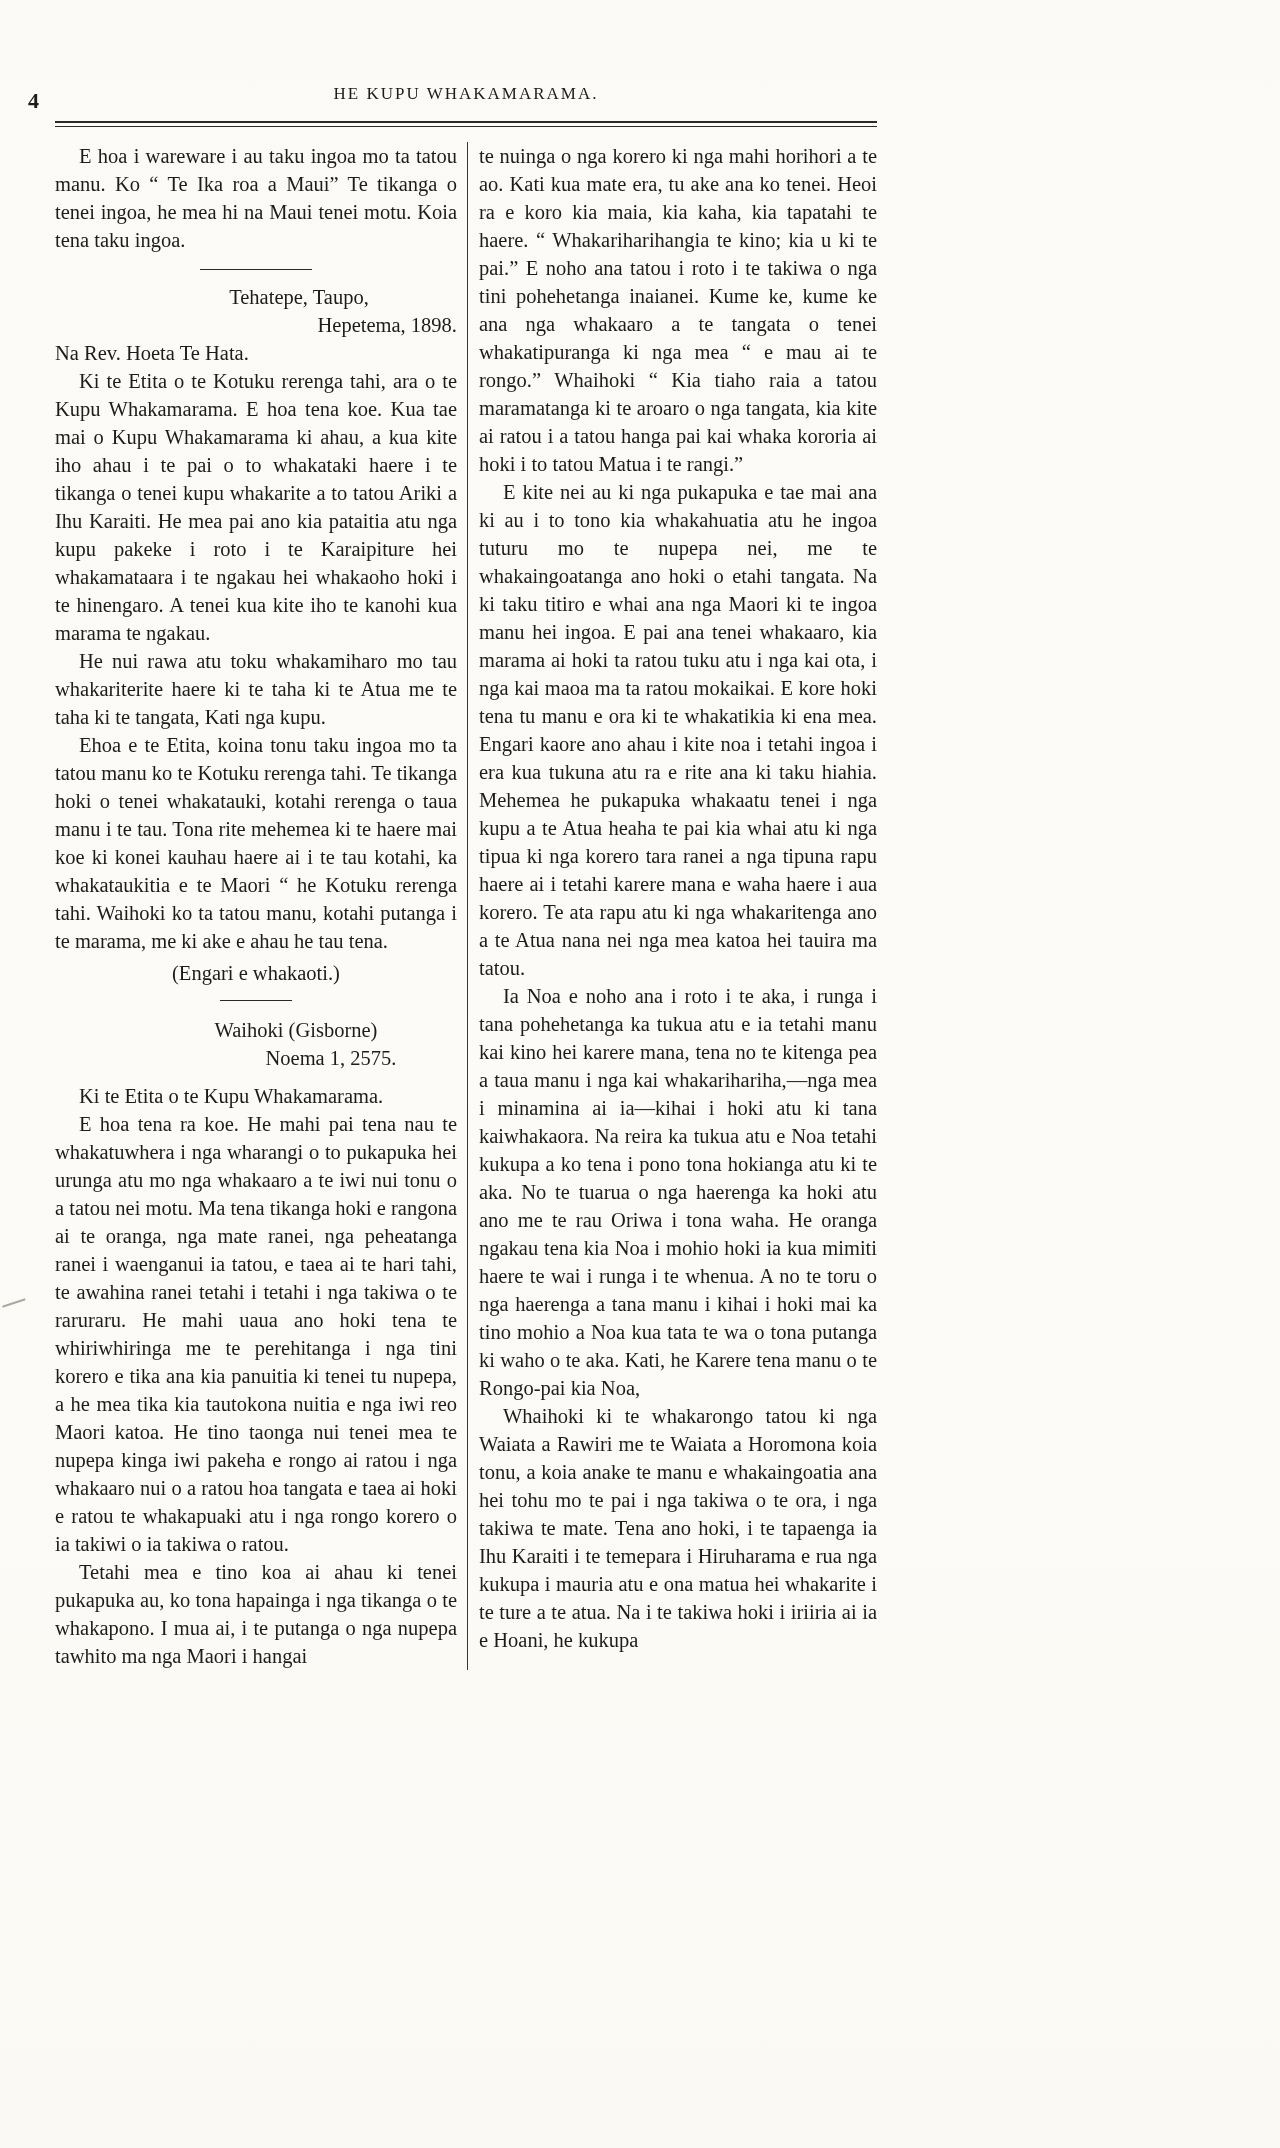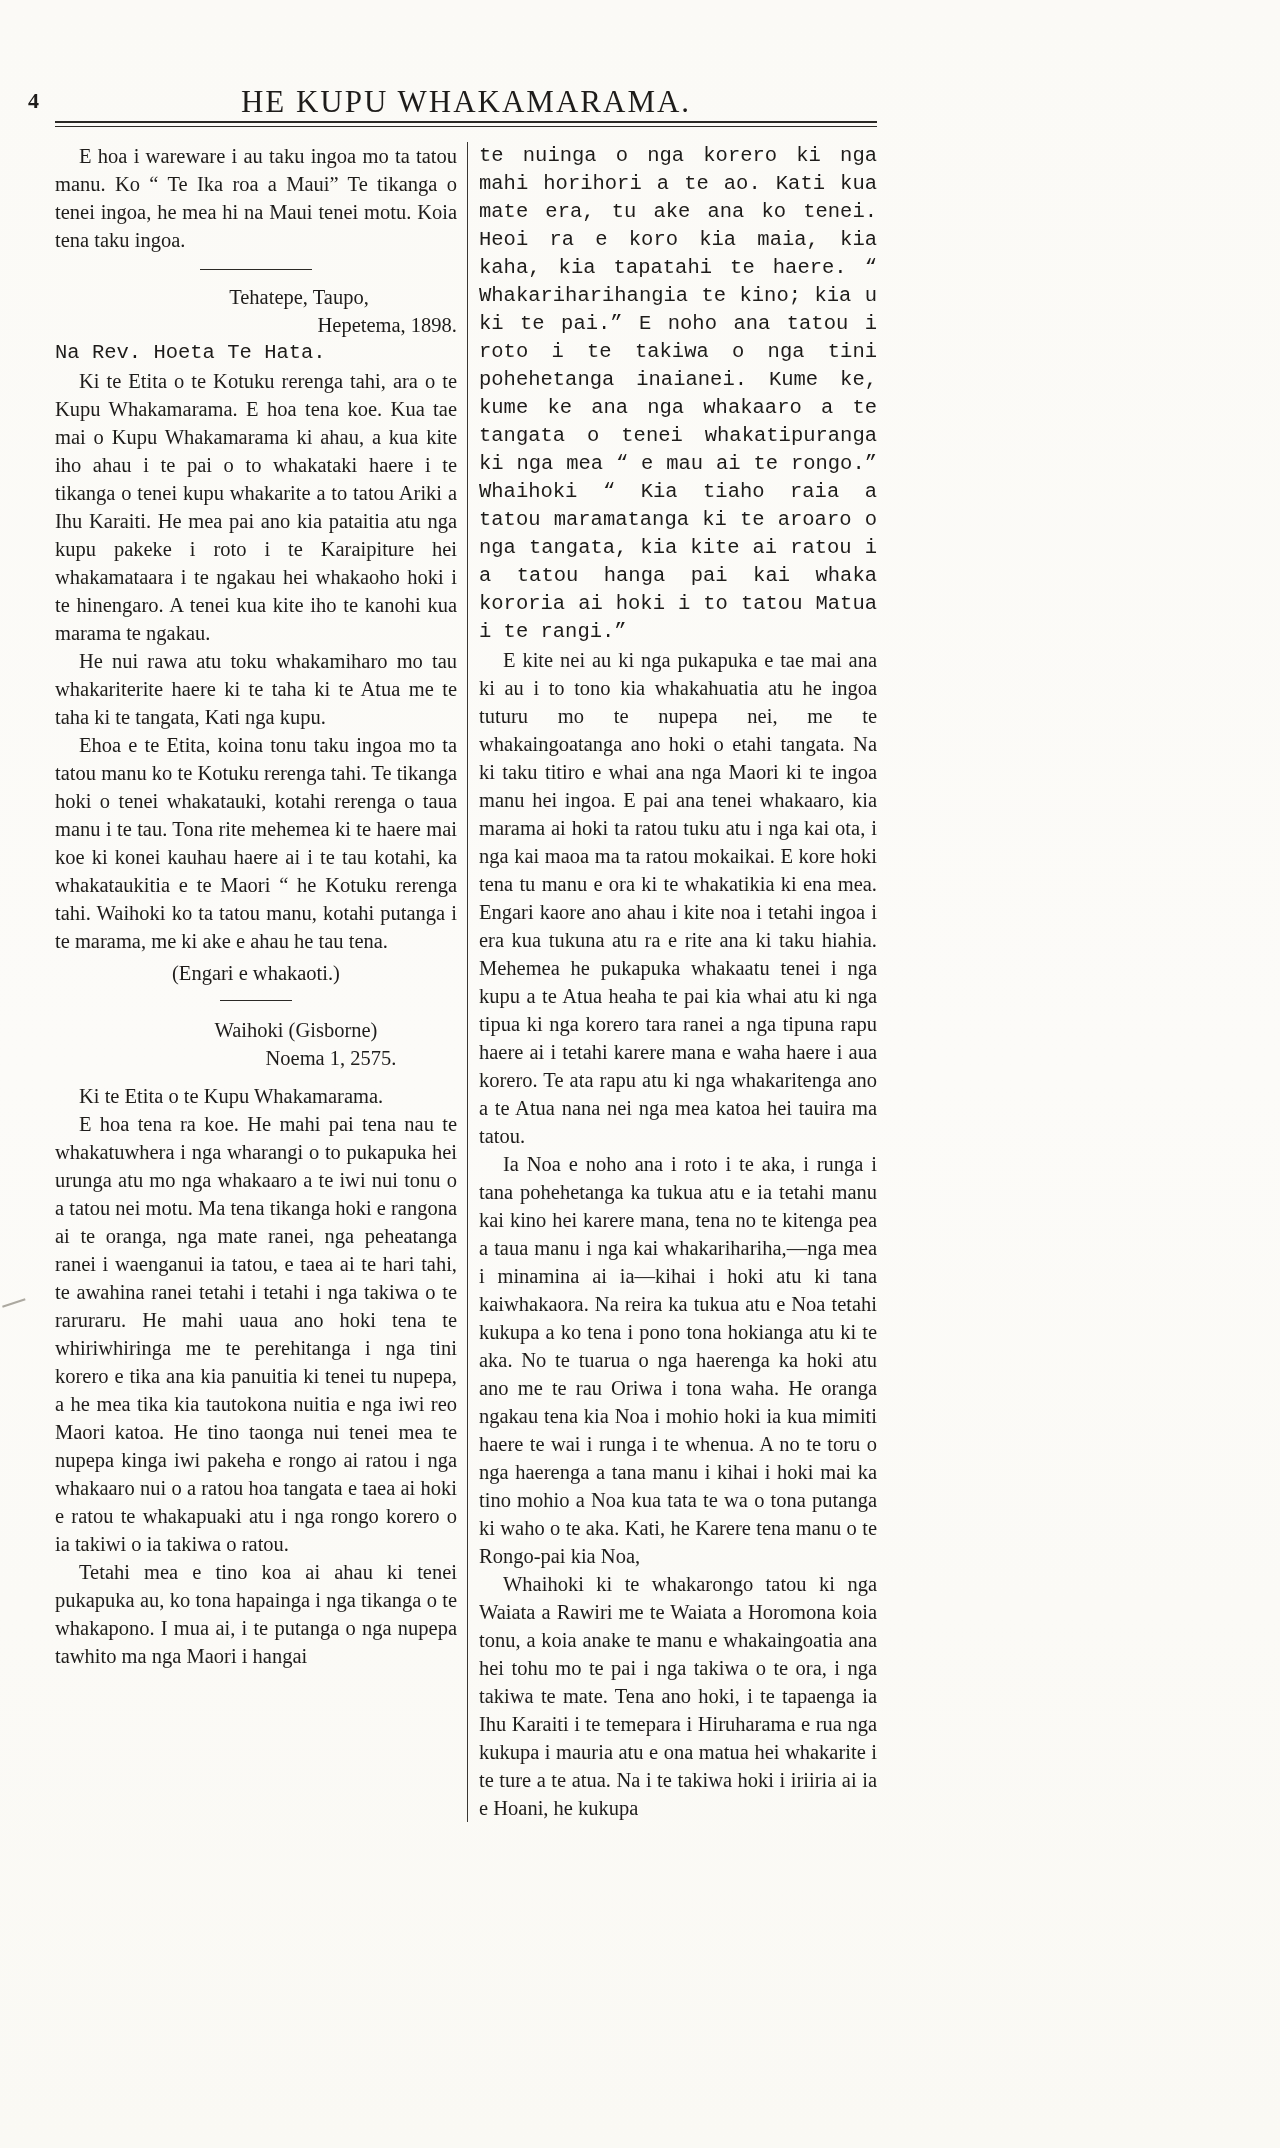--- a/index.html
+++ b/index.html
@@ -25,21 +25,21 @@
     font-size: 22px;
     font-weight: bold;
   }
 
   .masthead {
     position: absolute;
     left: 55px;
     top: 84px;
     width: 822px;
     text-align: center;
-    font-size: 31px;
+    font-size: 17px;
     letter-spacing: 2px;
   }
 
   .double-rule {
     position: absolute;
     left: 55px;
     top: 121px;
     width: 822px;
     height: 6px;
     border-top: 2px solid #2b2925;
@@ -64,21 +64,21 @@
     background: #3a3733;
     margin-left: 10px;
     margin-right: 11px;
   }
 
   .para {
     margin: 0;
     text-align: justify;
     text-indent: 24px;
   }
-  .para.noindent { text-indent: 0; font-family: Liberation Mono, monospace; }
+  .para.noindent { text-indent: 0; }
 
   .center-note {
     margin: 4px 0 0 0;
     text-align: center;
     text-indent: 0;
   }
 
   .short-rule {
     width: 112px;
     border: 0;

